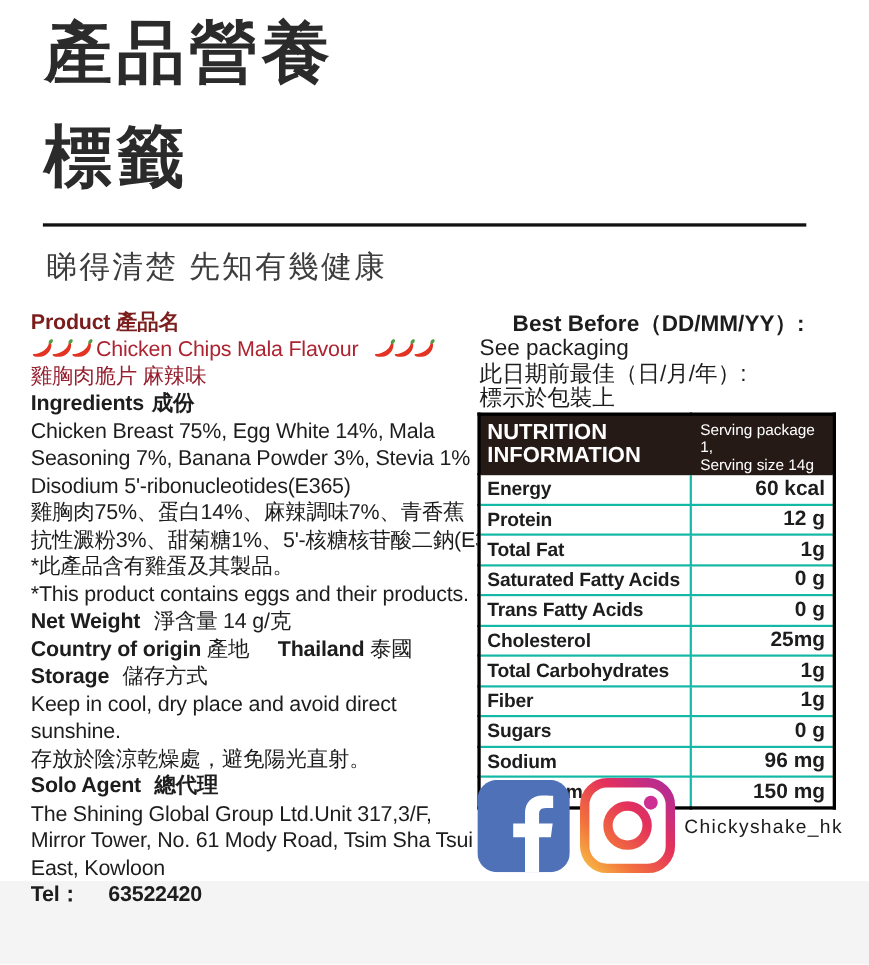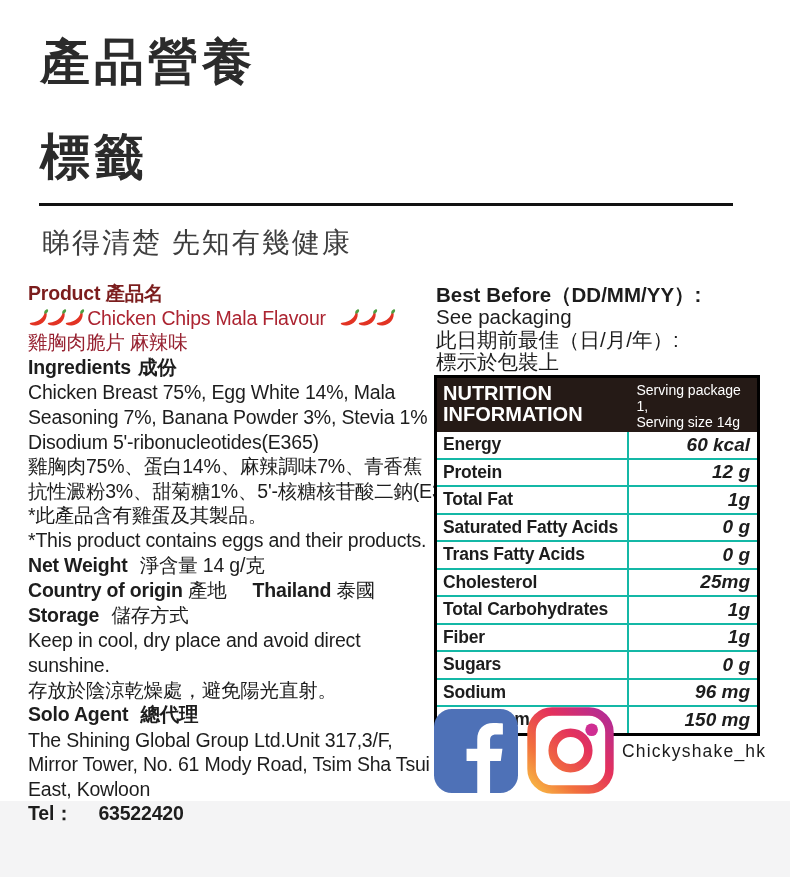--- a/index.html
+++ b/index.html
@@ -4,23 +4,23 @@
 <style>
   html,body{margin:0;padding:0;background:#ffffff;}
   .canvas{
     position:relative;width:790px;height:877px;background:#ffffff;overflow:hidden;
     font-family:"Liberation Sans", sans-serif;color:#1d1d1d;
   }
   .bottom-strip{position:absolute;left:0;top:801px;width:790px;height:76px;background:#f4f4f5;}
 
   
   .page-title{
-    position:absolute;left:40px;top:14px;margin:0;
+    position:absolute;left:40px;top:0;margin:0;
     font-family:"DejaVu Serif","Liberation Serif",serif;
-    font-weight:700;font-size:50px;line-height:95px;letter-spacing:4px;color:#2b2b2b;
+    font-weight:700;font-size:62px;line-height:95px;letter-spacing:4px;color:#2b2b2b;
   }
   .title-rule{position:absolute;left:39px;top:203px;width:694px;height:3px;background:#121212;}
   .page-subtitle{position:absolute;left:42px;top:224px;font-size:28px;letter-spacing:2px;color:#3e3e3e;}
 
   
   .left-col{
     position:absolute;left:28px;top:281px;width:410px;
     font-size:19.5px;line-height:24.6px;letter-spacing:-0.2px;white-space:nowrap;color:#1d1d1d;
   }
   .left-col b{font-weight:700;}
@@ -31,33 +31,33 @@
   .big-gap{margin-left:26px;}
   .tel-gap{margin-left:25px;}
   .chili{width:21px;height:21px;vertical-align:-3px;margin-right:-3px;}
   .chilis-right{margin-left:8px;}
 
   
   .right-col{
     position:absolute;left:436px;top:284px;width:344px;
     font-size:20.5px;line-height:22.4px;color:#1d1d1d;
   }
-  .right-col b{font-weight:700;}
+  .right-col b{font-weight:700;margin-left:30px;}
 
   
   .ntable{
     position:absolute;left:434px;top:375px;width:323px;
     border-collapse:collapse;table-layout:fixed;background:#fff;border:3px solid #000;
   }
   .ntable th,.ntable td{border:2px solid #14b8a6;overflow:visible;}
   .ntable .hdr{background:#251a16;color:#ffffff;border-color:#251a16;}
   .th-title{font-size:20px;line-height:21px;font-weight:700;text-align:left;padding:3px 2px 4px 6px;}
   .th-serving{font-size:14px;line-height:16px;font-weight:400;text-align:left;padding:4px 2px 0 8px;letter-spacing:0;}
   .ntable td.lbl{font-weight:700;font-size:17.5px;padding:1px 0 1px 6px;height:23.5px;white-space:nowrap;letter-spacing:-0.2px;}
-  .ntable td.val{font-weight:700;font-size:19px;text-align:right;padding:1px 7px 1px 0;white-space:nowrap;font-style:italic;}
+  .ntable td.val{font-weight:700;font-size:19px;text-align:right;padding:1px 7px 1px 0;white-space:nowrap;}
 
   
   .social{position:absolute;left:434px;top:705px;width:356px;height:95px;}
   .fb-icon{position:absolute;left:0;top:4px;width:84px;height:84px;cursor:pointer;}
   .ig-icon{position:absolute;left:92px;top:1px;width:89px;height:89px;cursor:pointer;}
   .social-handle{position:absolute;left:188px;top:36px;font-size:17.5px;letter-spacing:1.2px;color:#1b1b1b;}
 </style>
 </head>
 <body>
 

